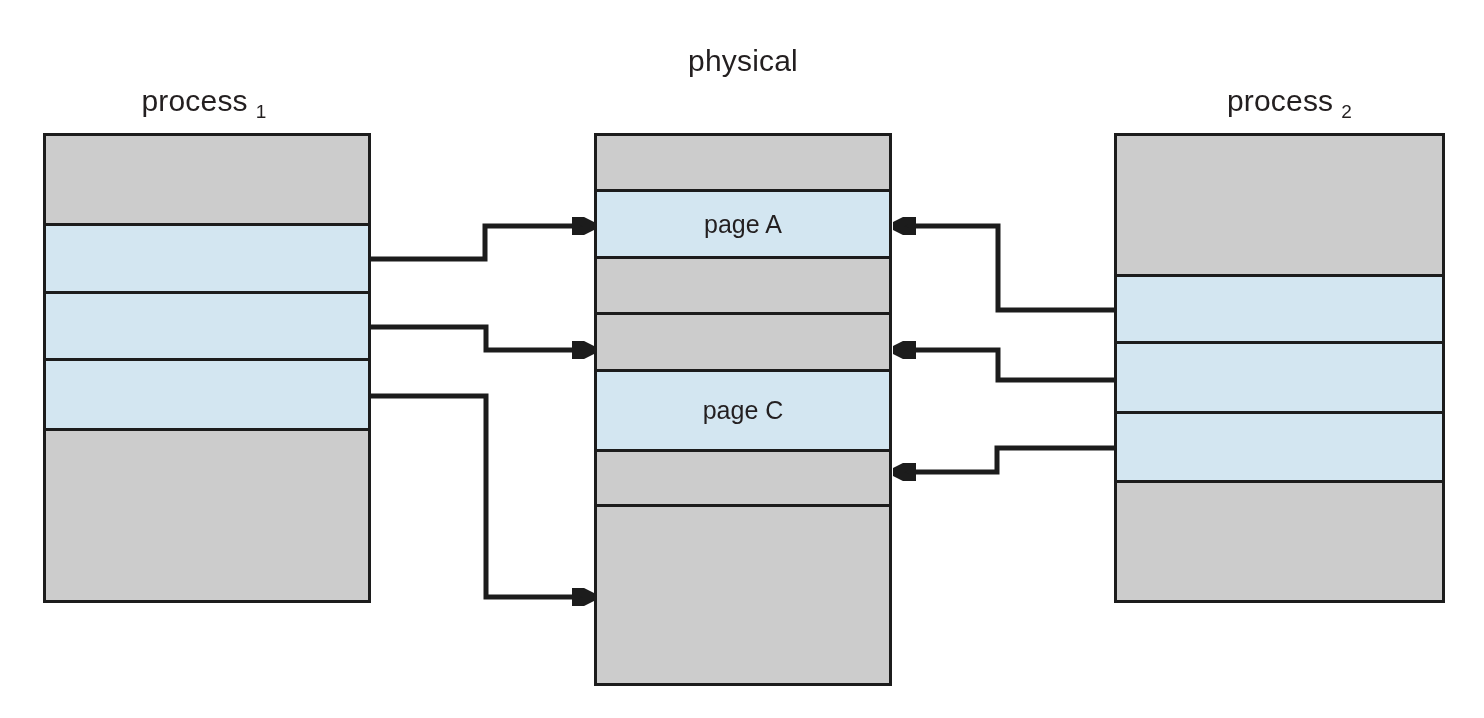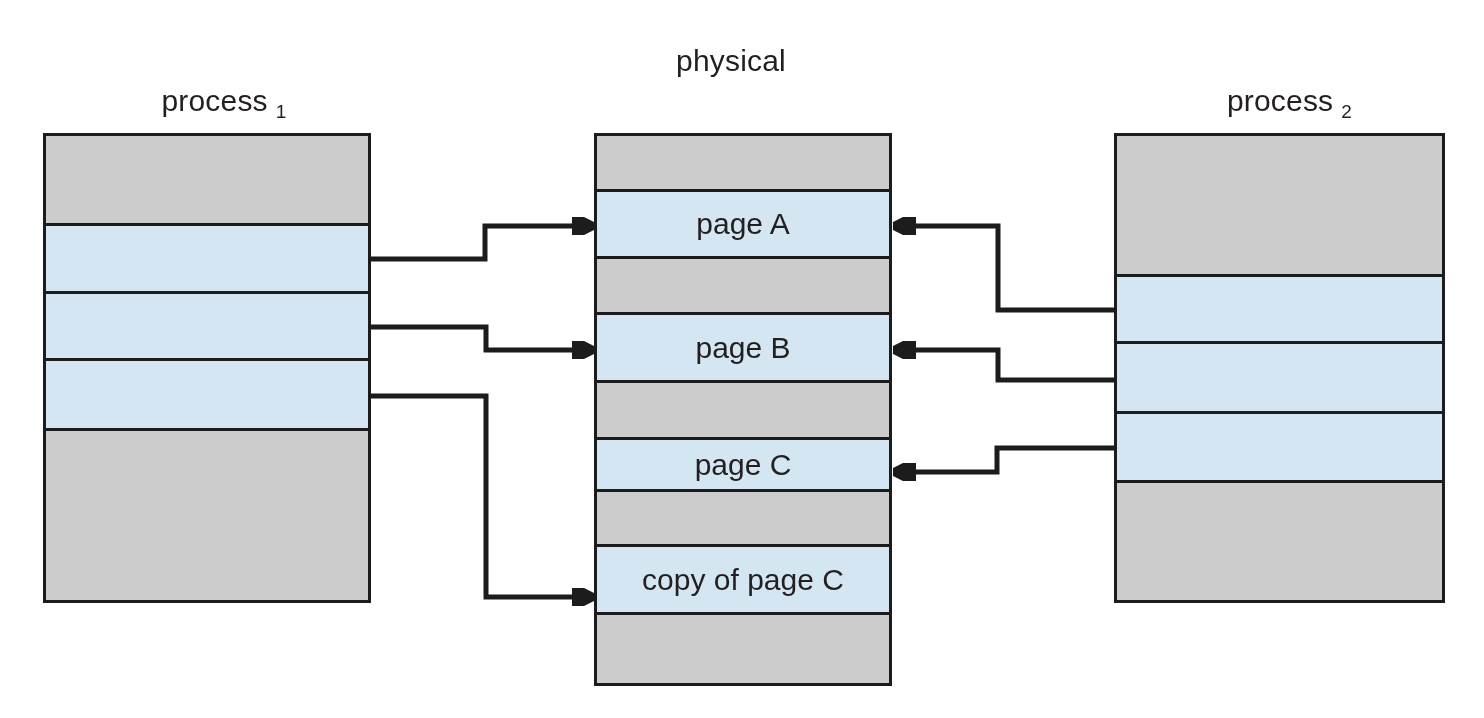--- a/index.html
+++ b/index.html
@@ -39,21 +39,21 @@
     flex-direction:column;
     background:var(--gray);
   }
   .seg{
     box-sizing:border-box;
     border-bottom:3px solid var(--line);
     flex:0 0 auto;
     display:flex;
     align-items:center;
     justify-content:center;
-    font-size:30px;
+    font-size:25px;
     color:var(--text);
   }
   .seg:last-child{border-bottom:none;flex:1 1 auto;}
   .seg.gray{background:var(--gray);}
   .seg.blue{background:var(--blue);}
   .arrows{
     position:absolute;
     left:0;top:0;
     pointer-events:none;
   }
@@ -62,25 +62,25 @@
     stroke:var(--line);
     stroke-width:5;
     stroke-linejoin:miter;
   }
 </style>
 </head>
 <body>
 
 <div class="canvas">
 
-  <div class="col-title" style="left:60px;top:82px;width:328px;">
+  <div class="col-title" style="left:40px;top:82px;width:328px;">
     <span>process</span><sub>1</sub>
   </div>
 
-  <div class="col-title" style="left:582px;top:42px;width:298px;">
+  <div class="col-title" style="left:594px;top:42px;width:298px;">
     <div>physical</div>
   </div>
 
   <div class="col-title" style="left:1124px;top:82px;width:331px;">
     <span>process</span><sub>2</sub>
   </div>
 
   <div class="column" style="left:43px;top:133px;width:328px;height:470px;">
     <div class="seg gray" style="height:90px;"></div>
     <div class="seg blue" style="height:68px;"></div>
@@ -88,31 +88,25 @@
     <div class="seg blue" style="height:70px;"></div>
     <div class="seg gray"></div>
   </div>
 
   <div class="column" style="left:594px;top:133px;width:298px;height:553px;">
     <div class="seg gray" style="height:56px;"></div>
     <div class="seg blue" style="height:67px;">
       <span>page A</span>
     </div>
     <div class="seg gray" style="height:56px;"></div>
-    <div class="seg blue" style="height:68px;">
-      <span>page B</span>
-    </div>
     <div class="seg gray" style="height:57px;"></div>
-    <div class="seg blue" style="height:52px;">
+    <div class="seg blue" style="height:80px;">
       <span>page C</span>
     </div>
     <div class="seg gray" style="height:55px;"></div>
-    <div class="seg blue" style="height:68px;">
-      <span>copy of page C</span>
-    </div>
     <div class="seg gray"></div>
   </div>
 
   <div class="column" style="left:1114px;top:133px;width:331px;height:470px;">
     <div class="seg gray" style="height:141px;"></div>
     <div class="seg blue" style="height:67px;"></div>
     <div class="seg blue" style="height:70px;"></div>
     <div class="seg blue" style="height:69px;"></div>
     <div class="seg gray"></div>
   </div>

